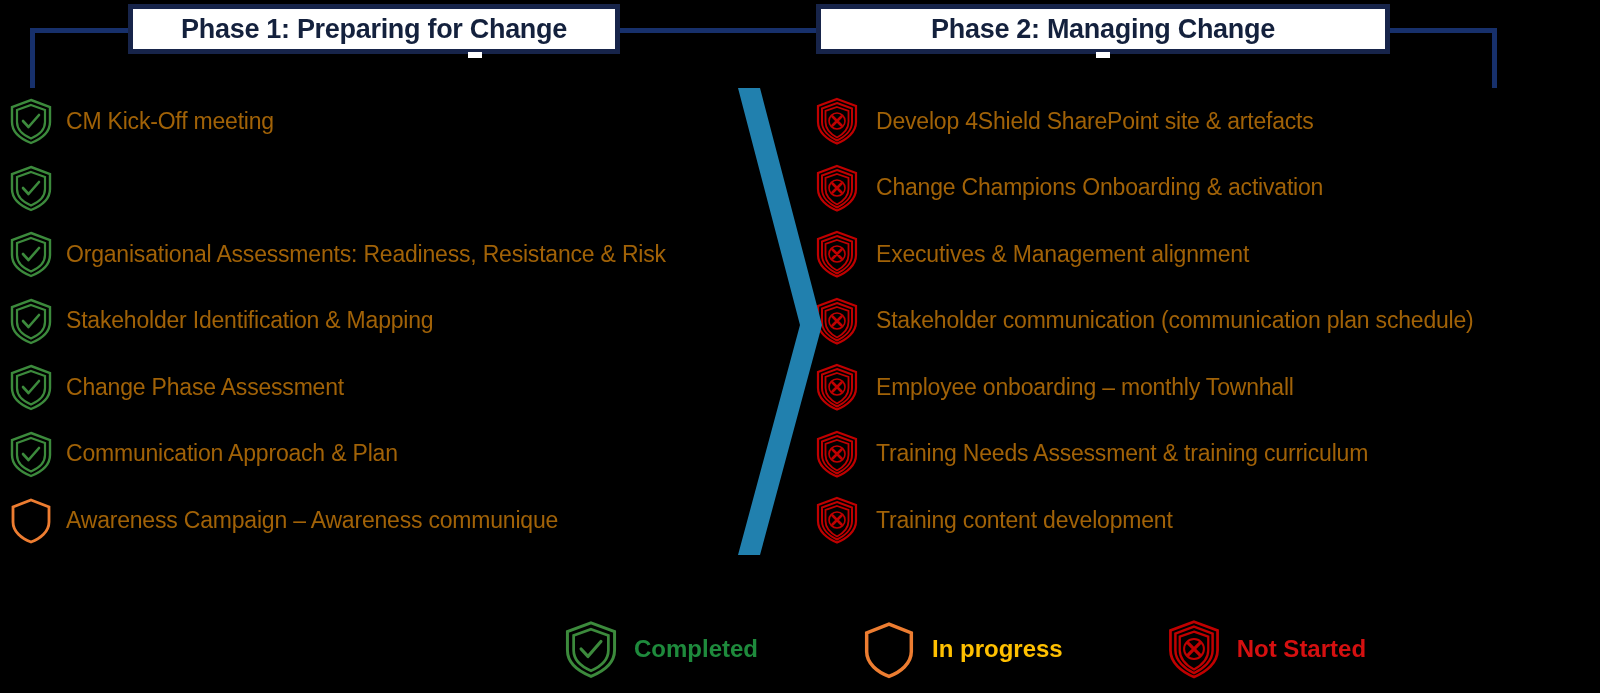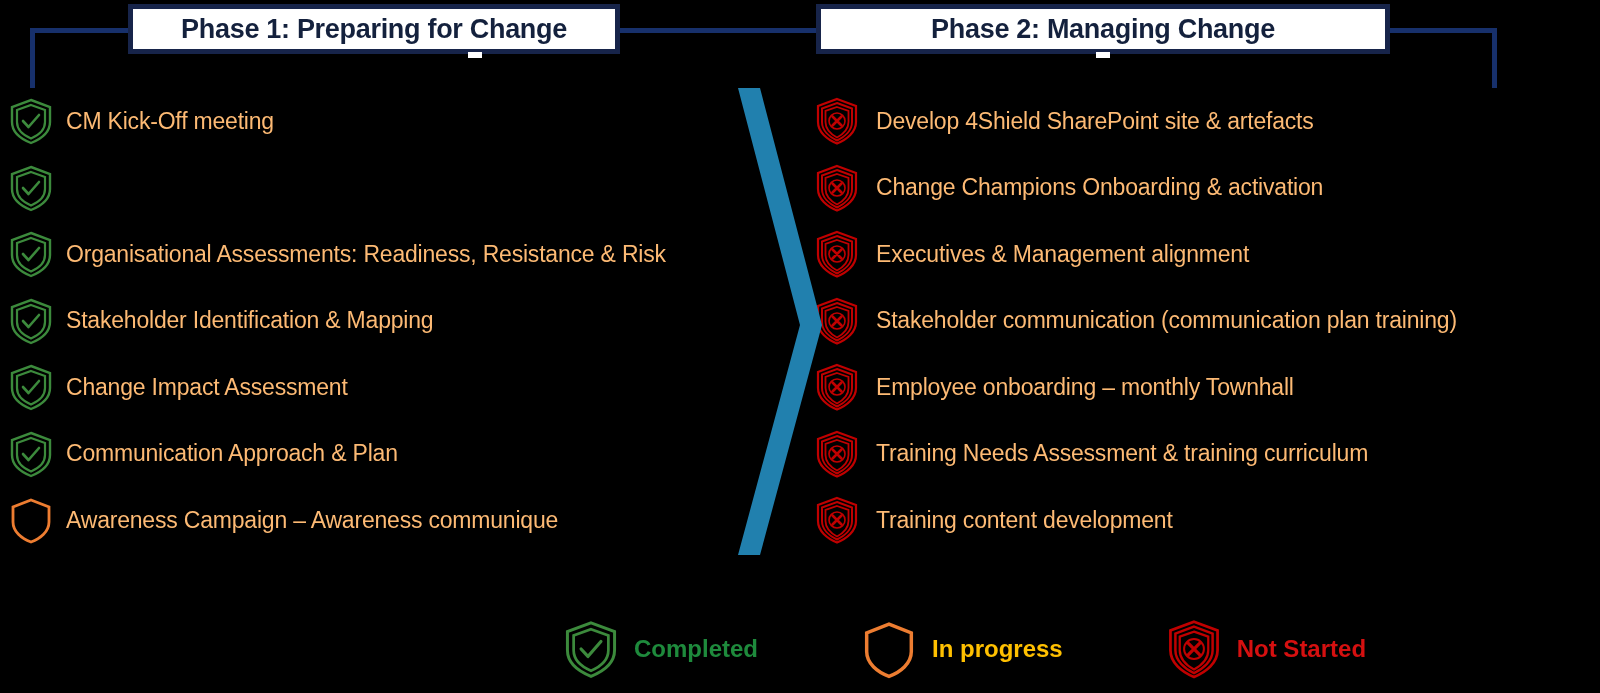--- a/index.html
+++ b/index.html
@@ -77,21 +77,21 @@
   }
   .task-icon {
     width: 50px;
     height: 50px;
     flex: 0 0 50px;
     display: block;
   }
   .task-label {
     font-family: "Liberation Sans", sans-serif;
     font-size: 23px;
-    color: #fdba74;
+    color: #a16207;
     white-space: nowrap;
     margin-left: 10px;
     letter-spacing: -0.2px;
     text-align: right;
   }
   #col-right .task-label { margin-left: 14px; }
 
   
   #legend {
     position: absolute;
@@ -182,21 +182,21 @@
       </svg>
       <span class="task-label">Stakeholder Identification &amp; Mapping</span>
     </div>
 
     <div class="task-row">
       <svg class="task-icon" viewBox="0 0 50 50">
         <path d="M25 4 L44 11 V26 C44 36 35 43 25 47 C15 43 6 36 6 26 V11 Z" fill="none" stroke="#3C8A3C" stroke-width="2.4"></path>
         <path d="M25 9 L39 14 V26 C39 34 32 39.5 25 42.5 C18 39.5 11 34 11 26 V14 Z" fill="none" stroke="#3C8A3C" stroke-width="2.2"></path>
         <path d="M17 25 L22.5 31 L33 19" fill="none" stroke="#3C8A3C" stroke-width="2.6" stroke-linecap="round" stroke-linejoin="round"></path>
       </svg>
-      <span class="task-label">Change Impact Assessment</span>
+      <span class="task-label">Change Phase Assessment</span>
     </div>
 
     <div class="task-row">
       <svg class="task-icon" viewBox="0 0 50 50">
         <path d="M25 4 L44 11 V26 C44 36 35 43 25 47 C15 43 6 36 6 26 V11 Z" fill="none" stroke="#3C8A3C" stroke-width="2.4"></path>
         <path d="M25 9 L39 14 V26 C39 34 32 39.5 25 42.5 C18 39.5 11 34 11 26 V14 Z" fill="none" stroke="#3C8A3C" stroke-width="2.2"></path>
         <path d="M17 25 L22.5 31 L33 19" fill="none" stroke="#3C8A3C" stroke-width="2.6" stroke-linecap="round" stroke-linejoin="round"></path>
       </svg>
       <span class="task-label">Communication Approach &amp; Plan</span>
     </div>
@@ -246,21 +246,21 @@
     </div>
 
     <div class="task-row">
       <svg class="task-icon" viewBox="0 0 50 50">
         <path d="M25 3 L44 10 V26 C44 36 35 43.5 25 47.5 C15 43.5 6 36 6 26 V10 Z" fill="none" stroke="#C00000" stroke-width="2.2"></path>
         <path d="M25 7 L40 12.5 V26 C40 34.5 32.5 41 25 44.5 C17.5 41 10 34.5 10 26 V12.5 Z" fill="none" stroke="#C00000" stroke-width="2.0"></path>
         <path d="M25 11 L36.5 15 V26 C36.5 33 30.5 38.5 25 41.5 C19.5 38.5 13.5 33 13.5 26 V15 Z" fill="none" stroke="#C00000" stroke-width="1.8"></path>
         <circle cx="25" cy="25" r="8" fill="none" stroke="#C00000" stroke-width="1.6"></circle>
         <path d="M20.5 20.5 L29.5 29.5 M29.5 20.5 L20.5 29.5" stroke="#C00000" stroke-width="2.6" stroke-linecap="round"></path>
       </svg>
-      <span class="task-label">Stakeholder communication (communication plan training)</span>
+      <span class="task-label">Stakeholder communication (communication plan schedule)</span>
     </div>
 
     <div class="task-row">
       <svg class="task-icon" viewBox="0 0 50 50">
         <path d="M25 3 L44 10 V26 C44 36 35 43.5 25 47.5 C15 43.5 6 36 6 26 V10 Z" fill="none" stroke="#C00000" stroke-width="2.2"></path>
         <path d="M25 7 L40 12.5 V26 C40 34.5 32.5 41 25 44.5 C17.5 41 10 34.5 10 26 V12.5 Z" fill="none" stroke="#C00000" stroke-width="2.0"></path>
         <path d="M25 11 L36.5 15 V26 C36.5 33 30.5 38.5 25 41.5 C19.5 38.5 13.5 33 13.5 26 V15 Z" fill="none" stroke="#C00000" stroke-width="1.8"></path>
         <circle cx="25" cy="25" r="8" fill="none" stroke="#C00000" stroke-width="1.6"></circle>
         <path d="M20.5 20.5 L29.5 29.5 M29.5 20.5 L20.5 29.5" stroke="#C00000" stroke-width="2.6" stroke-linecap="round"></path>
       </svg>

